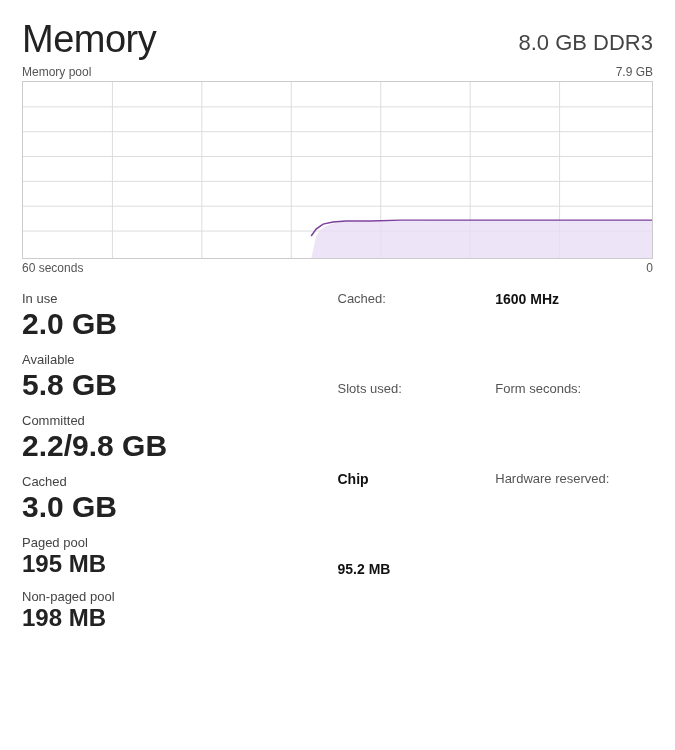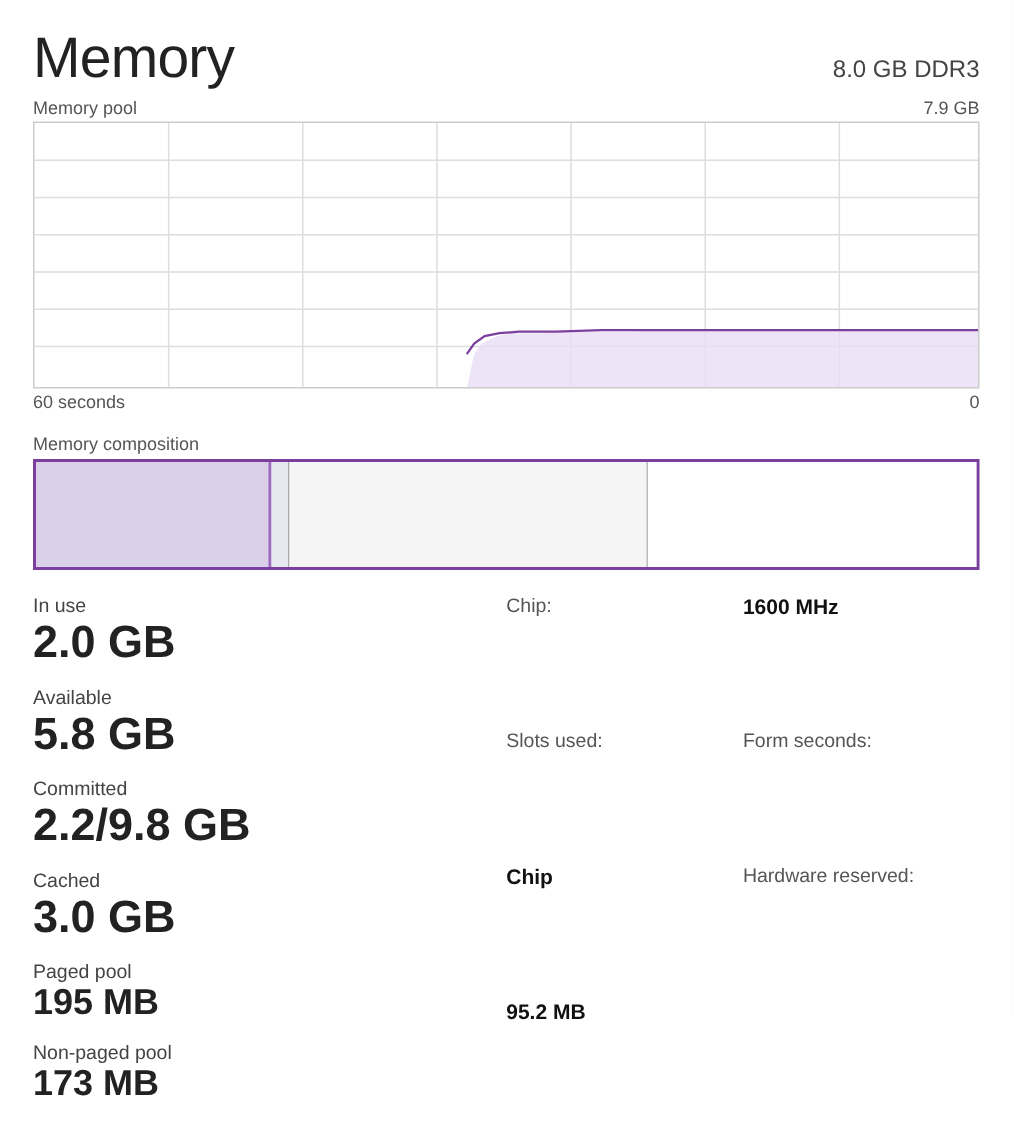--- a/index.html
+++ b/index.html
@@ -29,21 +29,21 @@
     }
 
     .page-title {
       font-size: 38px;
       font-weight: 300;
       color: #222;
       letter-spacing: -0.5px;
     }
 
     .memory-type {
-      font-size: 16px;
+      font-size: 22px;
       color: #444;
       font-weight: 400;
       padding-bottom: 5px;
     }
 
     .chart-section {
       margin-bottom: 6px;
     }
 
     .chart-label-row {
@@ -207,29 +207,20 @@
 
         <polyline points="290,155 295,148 302,143 312,141 325,140 350,140 380,139 420,139 460,139 500,139 540,139 580,139 620,139 633,139" fill="none" stroke="#7b3f9e" stroke-width="1.5"></polyline>
       </svg>
     </div>
     <div class="chart-time-row">
       <span>60 seconds</span>
       <span>0</span>
     </div>
   </div>
 
-  <div>
-    <div class="composition-label">Memory composition</div>
-    <div class="composition-bar">
-      <div class="comp-segment-inuse"></div>
-      <div class="comp-segment-modified"></div>
-      <div class="comp-segment-standby"></div>
-      <div class="comp-segment-free"></div>
-    </div>
-  </div>
 
   <div class="stats-section">
 
     <div class="stats-left">
 
       <div class="stat-group">
         <span class="stat-label">In use</span>
         <span class="stat-value">2.0 GB</span>
       </div>
 
@@ -248,28 +239,28 @@
         <span class="stat-value">3.0 GB</span>
       </div>
 
       <div class="stat-group">
         <span class="stat-label">Paged pool</span>
         <span class="stat-value" style="font-size:24px;">195 MB</span>
       </div>
 
       <div class="stat-group">
         <span class="stat-label">Non-paged pool</span>
-        <span class="stat-value" style="font-size:24px;">173 MB</span>
+        <span class="stat-value" style="font-size:24px;">198 MB</span>
       </div>
 
     </div>
 
     <div class="stats-right">
 
-      <span class="right-stat-label">Chip:</span>
+      <span class="right-stat-label">Cached:</span>
       <span class="right-stat-value">1600 MHz</span>
 
       <span class="right-stat-label">Slots used:</span>
 
       <span class="right-stat-label">Form seconds:</span>
       <span class="right-stat-value">Chip</span>
 
       <span class="right-stat-label">Hardware reserved:</span>
       <span class="right-stat-value">95.2 MB</span>
 

